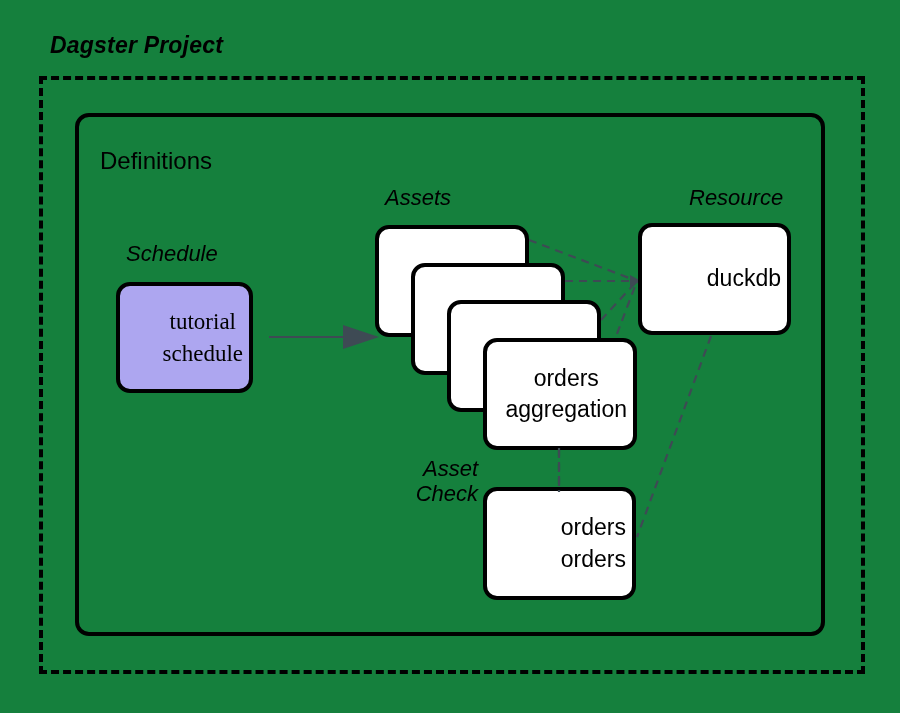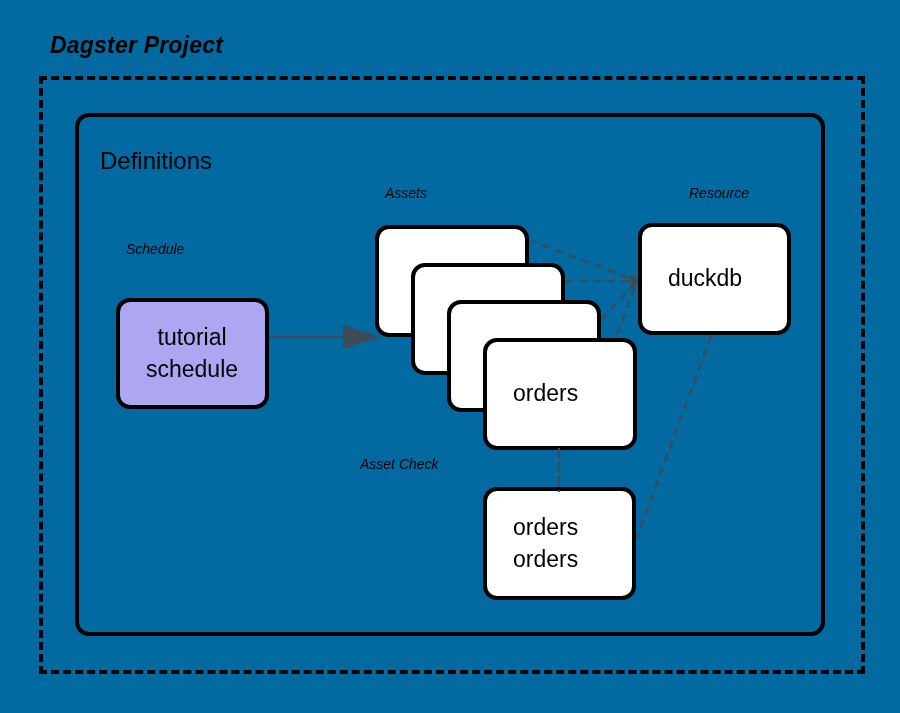--- a/index.html
+++ b/index.html
@@ -9,21 +9,21 @@
     background: #ffffff;
   }
   body {
     font-family: "Liberation Sans", sans-serif;
     -webkit-font-smoothing: antialiased;
   }
   #canvas {
     position: relative;
     width: 900px;
     height: 713px;
-    background: #0369a1;
+    background: #15803d;
     overflow: hidden;
   }
   
   .project-box {
     position: absolute;
     left: 39px;
     top: 76px;
     width: 826px;
     height: 598px;
     border: 4px dashed #000000;
@@ -59,59 +59,60 @@
     top: 136px;
     font-size: 24px;
     color: #000000;
     white-space: nowrap;
     margin-top: 11px;
   }
   
   .group-label {
     position: absolute;
     font-style: italic;
-    font-size: 14px;
+    font-size: 22px;
     font-weight: 500;
     color: #000000;
     white-space: nowrap;
     line-height: 1.12;
   }
   .lbl-schedule { left: 126px;  top: 242px; }
   .lbl-assets   { left: 385px;  top: 186px; }
   .lbl-resource { left: 645px;  top: 186px; margin-left: 44px; }
   .lbl-asset-check {
     left: 360px;
     top: 457px;
     width: 118px;
+    text-align: right;
     white-space: normal;
   }
   
   .node {
     position: absolute;
     box-sizing: border-box;
     border: 4px solid #000000;
     border-radius: 14px;
     background: #ffffff;
     display: flex;
     align-items: center;
-    justify-content: flex-start;
+    justify-content: flex-end;
     text-align: center;
     font-size: 23px;
     color: #000000;
     line-height: 1.35;
-    padding-left: 20px;
   }
   .node .node-text { display: block; padding: 0 6px; }
 
   .node-schedule {
     left: 116px;
-    top: 298px;
-    width: 153px;
+    top: 282px;
+    width: 137px;
     height: 111px;
     background: #ada6f0;
+    font-family: Liberation Serif, serif;
   }
   .stack-card {
     width: 154px;
     height: 112px;
   }
   .stack-1 { left: 375px; top: 225px; z-index: 3; }
   .stack-2 { left: 411px; top: 263px; z-index: 4; }
   .stack-3 { left: 447px; top: 300px; z-index: 5; }
   .stack-4 { left: 483px; top: 338px; z-index: 6; }
 
@@ -188,20 +189,21 @@
       <span class="node-text">schedule</span>
     </span>
   </div>
 
   <div class="node stack-card stack-1"></div>
   <div class="node stack-card stack-2"></div>
   <div class="node stack-card stack-3"></div>
   <div class="node stack-card stack-4">
     <span>
       <span class="node-text">orders</span>
+      <span class="node-text">aggregation</span>
     </span>
   </div>
 
   <div class="node node-duckdb">
     <span class="node-text">duckdb</span>
   </div>
 
   <div class="node node-orders-check">
     <span>
       <span class="node-text">orders</span>

